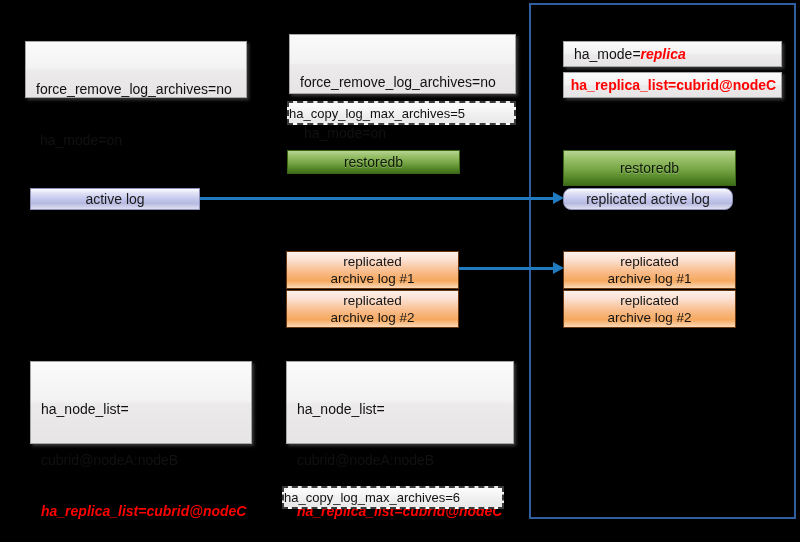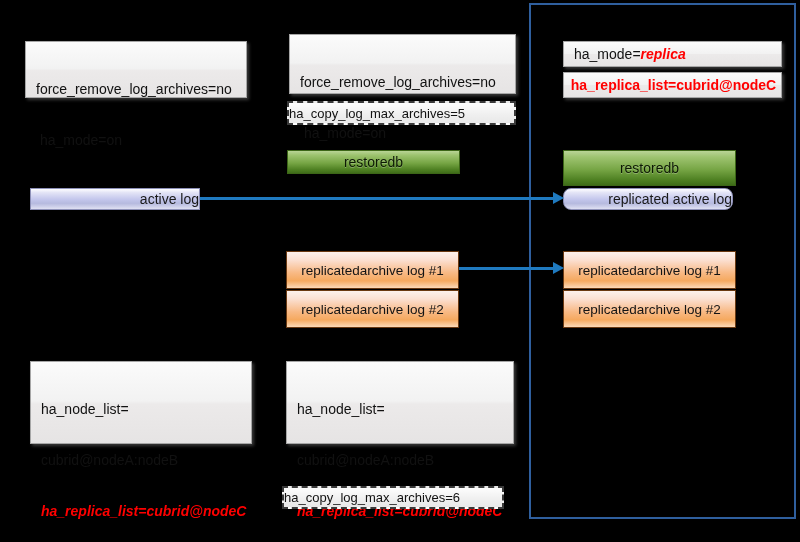--- a/index.html
+++ b/index.html
@@ -52,31 +52,31 @@
     display:flex;align-items:center;justify-content:center;
     text-shadow:0 1px 0 rgba(255,255,255,0.25);
   }
 
   
   .bluebar{
     background:linear-gradient(to bottom,#fdfdff 0%,#e3e4f6 18%,#c3c6ec 52%,#b6badf 72%,#dfe0f2 100%);
     border:1px solid #8e91b8;
     color:#1a1a1a;
     font-size:14px;
-    display:flex;align-items:center;justify-content:flex-end;
+    display:flex;align-items:center;justify-content:center;
   }
 
   
   .orange{
     background:linear-gradient(to bottom,#fdf1ec 0%,#fbe0d2 22%,#f8b984 58%,#f5a95f 80%,#fbd9b8 100%);
     border:1px solid #6b3a12;
     color:#141414;
     font-size:13.5px;
     line-height:17px;
-    display:flex;flex-direction:row;align-items:center;justify-content:center;
+    display:flex;flex-direction:column;align-items:center;justify-content:center;
     text-align:center;
   }
 
   
   .frame{
     border:2px solid #2f5f9e;
     background:transparent;
   }
 
   

